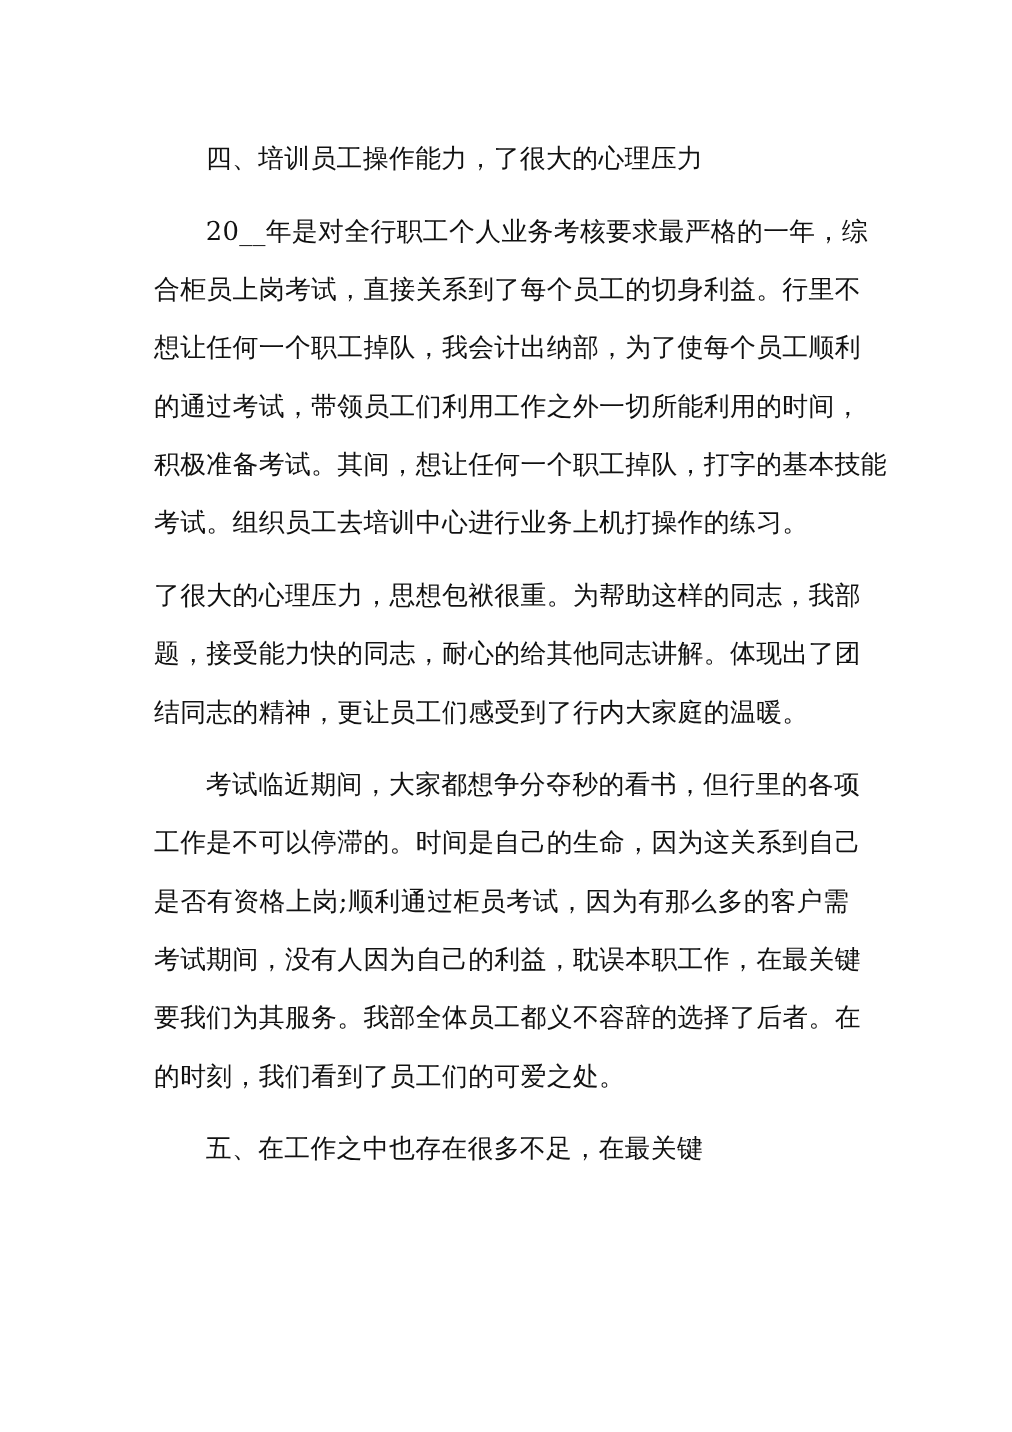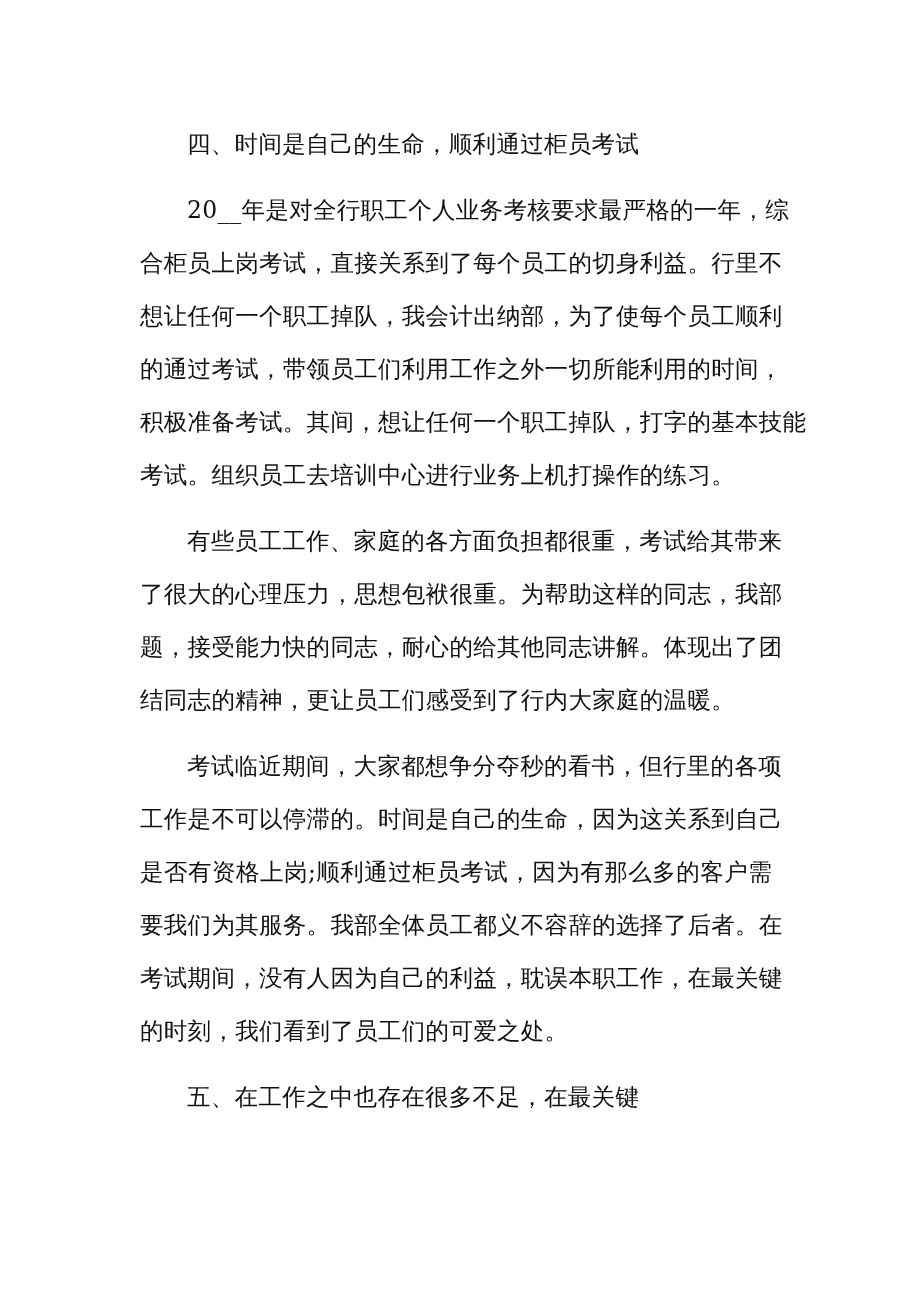--- a/index.html
+++ b/index.html
@@ -39,45 +39,44 @@
     .para-lines .line.first {
       padding-left: 47px;
     }
   </style>
 </head>
 <body>
 
 <div class="page">
 
   <div class="para-lines">
-    <span class="line first last">四、时间是自己的生命，顺利通过柜员考试</span>
+    <span class="line first last">四、培训员工操作能力，了很大的心理压力</span>
   </div>
 
   <div class="para-lines">
     <span class="line first">20__年是对全行职工个人业务考核要求最严格的一年，综</span>
     <span class="line">合柜员上岗考试，直接关系到了每个员工的切身利益。行里不</span>
     <span class="line">想让任何一个职工掉队，我会计出纳部，为了使每个员工顺利</span>
     <span class="line">的通过考试，带领员工们利用工作之外一切所能利用的时间，</span>
     <span class="line">积极准备考试。其间，想让任何一个职工掉队，打字的基本技能</span>
     <span class="line last">考试。组织员工去培训中心进行业务上机打操作的练习。</span>
   </div>
 
   <div class="para-lines">
-    <span class="line first">有些员工工作、家庭的各方面负担都很重，考试给其带来</span>
     <span class="line">了很大的心理压力，思想包袱很重。为帮助这样的同志，我部</span>
     <span class="line">题，接受能力快的同志，耐心的给其他同志讲解。体现出了团</span>
     <span class="line last">结同志的精神，更让员工们感受到了行内大家庭的温暖。</span>
   </div>
 
   <div class="para-lines">
     <span class="line first">考试临近期间，大家都想争分夺秒的看书，但行里的各项</span>
     <span class="line">工作是不可以停滞的。时间是自己的生命，因为这关系到自己</span>
     <span class="line">是否有资格上岗;顺利通过柜员考试，因为有那么多的客户需</span>
+    <span class="line">考试期间，没有人因为自己的利益，耽误本职工作，在最关键</span>
     <span class="line">要我们为其服务。我部全体员工都义不容辞的选择了后者。在</span>
-    <span class="line">考试期间，没有人因为自己的利益，耽误本职工作，在最关键</span>
     <span class="line last">的时刻，我们看到了员工们的可爱之处。</span>
   </div>
 
   <div class="para-lines">
     <span class="line first last">五、在工作之中也存在很多不足，在最关键</span>
   </div>
 
 </div>
 
 </body></html>

